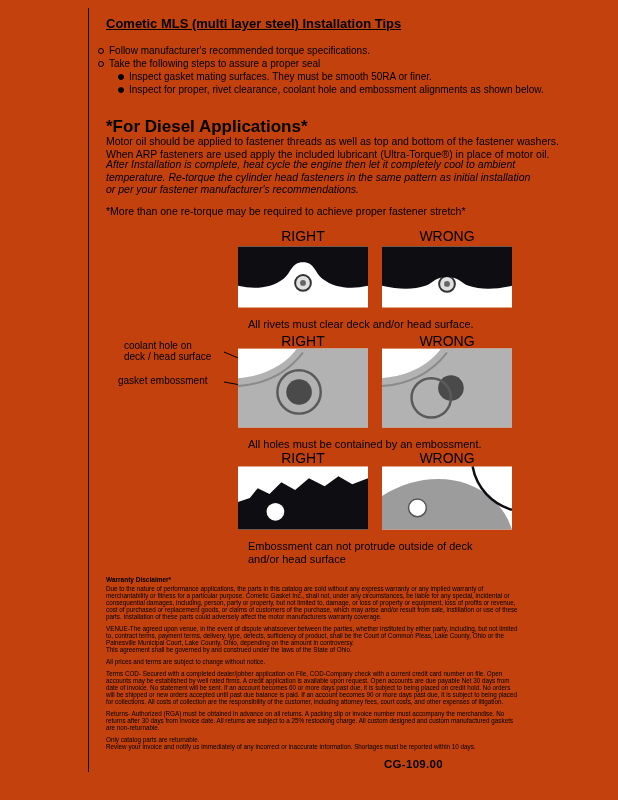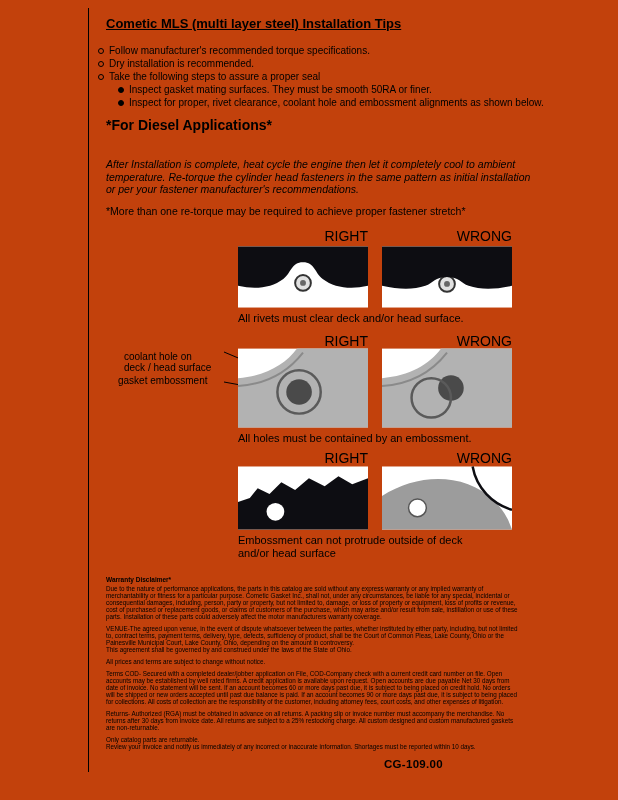--- a/index.html
+++ b/index.html
@@ -7,29 +7,29 @@
         font-family:"Liberation Sans",sans-serif;color:#000;overflow:hidden;}
   .vline{position:absolute;left:88px;top:8px;width:1px;height:764px;background:#000;}
   .title{position:absolute;left:106px;top:16px;font-size:13px;font-weight:bold;
          text-decoration:underline;}
   .bullets{position:absolute;left:98px;top:44px;width:500px;font-size:10px;line-height:13px;}
   .bullet{display:flex;align-items:flex-start;}
   .bullet .mk{flex:0 0 auto;width:4px;height:4px;border:1px solid #000;border-radius:50%;
               margin:4px 5px 0 0;}
   .bullet.sub{margin-left:20px;}
   .bullet.sub .mk{background:#000;width:4px;height:4px;border:1px solid #000;}
-  .h2{position:absolute;left:106px;top:117px;font-size:14px;font-weight:bold;text-align:center;}
+  .h2{position:absolute;left:106px;top:117px;font-size:17px;font-weight:bold;text-align:center;}
   .para{position:absolute;left:106px;font-size:10.5px;line-height:12.5px;white-space:pre-line;width:490px;}
   .p1{top:135px;}
   .p2{top:158px;font-style:italic;}
   .note{top:205px;}
-  .dlabel{position:absolute;width:130px;text-align:right;font-size:14px;}
+  .dlabel{position:absolute;width:130px;text-align:center;font-size:14px;}
   .dimg{position:absolute;width:130px;}
   .dimg svg{display:block;width:130px;height:100%;}
-  .caption{position:absolute;left:238px;font-size:11px;line-height:12.5px;white-space:pre-line;}
+  .caption{position:absolute;left:248px;font-size:11px;line-height:12.5px;white-space:pre-line;margin-top:6px;}
   .callout{position:absolute;font-size:10px;line-height:11px;white-space:pre-line;}
   .disc-head{position:absolute;left:106px;top:576px;font-size:6.5px;font-weight:bold;}
   .disc{position:absolute;left:106px;top:585px;width:412px;font-size:6.3px;line-height:7px;}
   .disc p{margin:0 0 5px 0;white-space:pre-line;}
   .footer{position:absolute;left:384px;top:758px;font-size:11.5px;letter-spacing:0.3px;font-weight:bold;}
 </style>
 </head>
 <body>
 
 <div class="page">
@@ -37,37 +37,35 @@
 
   <div class="title">Cometic MLS (multi layer steel) Installation Tips</div>
 
   <div class="bullets">
     <div class="bullet">
       <span class="mk"></span>
       <span>Follow manufacturer's recommended torque specifications.</span>
     </div>
     <div class="bullet">
       <span class="mk"></span>
-      <span>Dry installation is recommended.</span>
-    </div>
-    <div class="bullet">
-      <span class="mk"></span>
       <span>Take the following steps to assure a proper seal</span>
     </div>
     <div class="bullet sub">
       <span class="mk"></span>
       <span>Inspect gasket mating surfaces.  They must be smooth 50RA or finer.</span>
     </div>
     <div class="bullet sub">
       <span class="mk"></span>
       <span>Inspect for proper, rivet clearance, coolant hole and embossment alignments as shown below.</span>
     </div>
   </div>
 
   <div class="h2">*For Diesel Applications*</div>
+  <div class="para p1">Motor oil should be applied to fastener threads as well as top and bottom of the fastener washers.
+When ARP fasteners are used apply the included lubricant (Ultra-Torque®) in place of motor oil.</div>
   <div class="para p2">After Installation is complete, heat cycle the engine then let it completely cool to ambient
 temperature. Re-torque the cylinder head fasteners in the same pattern as initial installation
 or per your fastener manufacturer's recommendations.</div>
   <div class="para note">*More than one re-torque may be required to achieve proper fastener stretch*</div>
 
   <div class="dlabel" style="left:238px;top:228px;">RIGHT</div>
   <div class="dlabel" style="left:382px;top:228px;">WRONG</div>
 
   <div class="dimg" style="left:238px;top:246px;height:62px;">
     <svg viewBox="0 0 132 62">
@@ -83,21 +81,21 @@
       <circle cx="66" cy="38" r="8" fill="#e0e0e0" stroke="#333" stroke-width="2"></circle>
       <circle cx="66" cy="38" r="3" fill="#666"></circle>
       <path d="M0,0 H132 V40 C114,44 100,44 88,40 C80,37 78,31 66,31 C54,31 52,37 44,40 C32,44 18,44 0,40 Z" fill="#0d0d12"></path>
     </svg>
   </div>
   <div class="caption" style="top:312px;">All rivets must clear deck and/or head surface.</div>
 
   <div class="dlabel" style="left:238px;top:333px;">RIGHT</div>
   <div class="dlabel" style="left:382px;top:333px;">WRONG</div>
 
-  <div class="callout" style="left:124px;top:351px;width:100px;">coolant hole on
+  <div class="callout" style="left:124px;top:340px;width:100px;">coolant hole on
 deck / head surface</div>
   <div class="callout" style="left:118px;top:375px;">gasket embossment</div>
   <svg style="position:absolute;left:222px;top:346px;" width="62" height="48">
     <line x1="2" y1="6" x2="59" y2="30" stroke="#000" stroke-width="1"></line>
     <line x1="2" y1="36" x2="46" y2="44" stroke="#000" stroke-width="1"></line>
   </svg>
 
   <div class="dimg" style="left:238px;top:348px;height:80px;">
     <svg viewBox="0 0 132 80">
       <rect width="132" height="80" fill="#ffffff"></rect>

